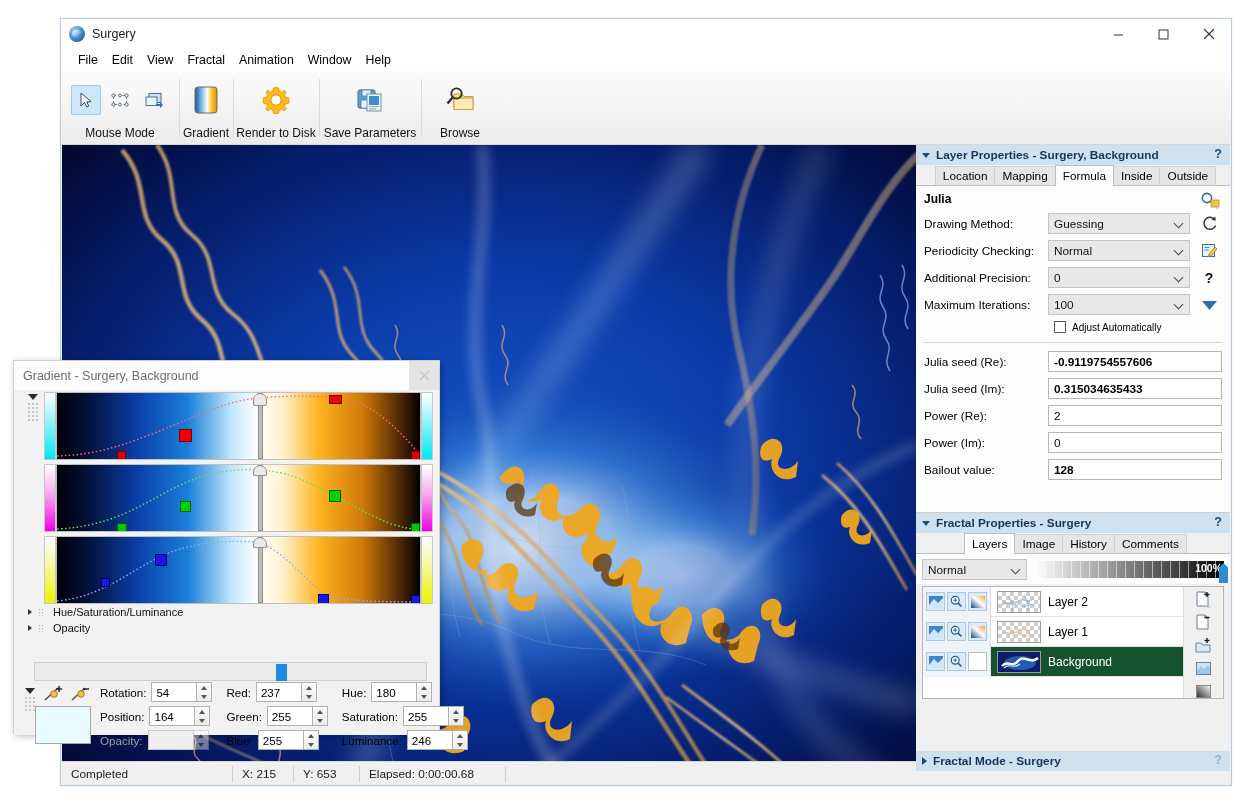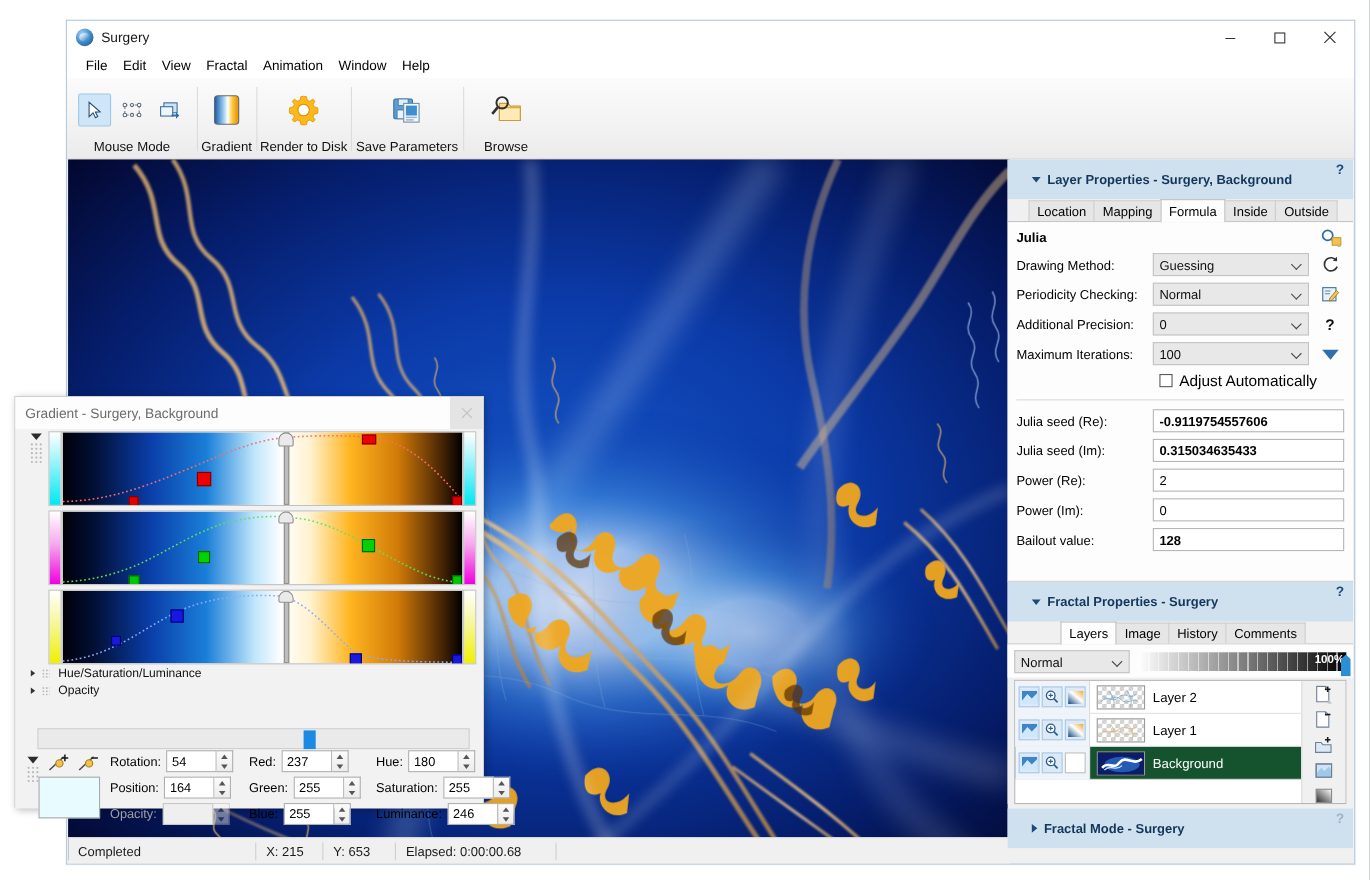--- a/index.html
+++ b/index.html
@@ -127,25 +127,25 @@
   .sb-sep { width: 1px; height: 16px; background: #cfcfcf; }
 
   
   #right-dock {
     position: absolute;
     right: 1px; top: 126px;
     width: 314px; bottom: 1px;
     background: #f0f0f0;
   }
   .panel-header {
-    height: 36px;
+    height: 20px;
     background: #cfe0ef;
     display: flex; align-items: center;
     font-size: 11.8px; color: #13365a; font-weight: bold;
-    padding-left: 22px;
+    padding-left: 6px;
     position: relative;
   }
   .panel-header .tri {
     width: 0; height: 0; margin-right: 6px;
   }
   .tri-down { border-left: 4.5px solid transparent; border-right: 4.5px solid transparent; border-top: 5.5px solid #1b4a77; }
   .tri-right { border-top: 4.5px solid transparent; border-bottom: 4.5px solid transparent; border-left: 5.5px solid #1b4a77; }
   .panel-help {
     position: absolute; right: 8px; top: 2px;
     font-size: 12.5px; font-weight: bold; color: #1b4a77;
@@ -748,21 +748,21 @@
           </div>
           <div class="prop-side">
             <svg width="17" height="12" viewBox="0 0 17 12">
                 <path d="M1 2 L16 2 L8.5 11 Z" fill="#2f6ea8"></path>
               </svg>
           </div>
         </div>
 
         <div class="checkbox-row">
           <span class="cbox"></span>
-          <span style="font-size:14px;color:#000;">Adjust Automatically</span>
+          <span style="font-size:10px;color:#000;">Adjust Automatically</span>
         </div>
 
         <div class="divider-h"></div>
 
         <div class="field-row">
           <div class="field-label">Julia seed (Re):</div>
           <div class="textfield bold">-0.9119754557606</div>
         </div>
         <div class="field-row">
           <div class="field-label">Julia seed (Im):</div>

